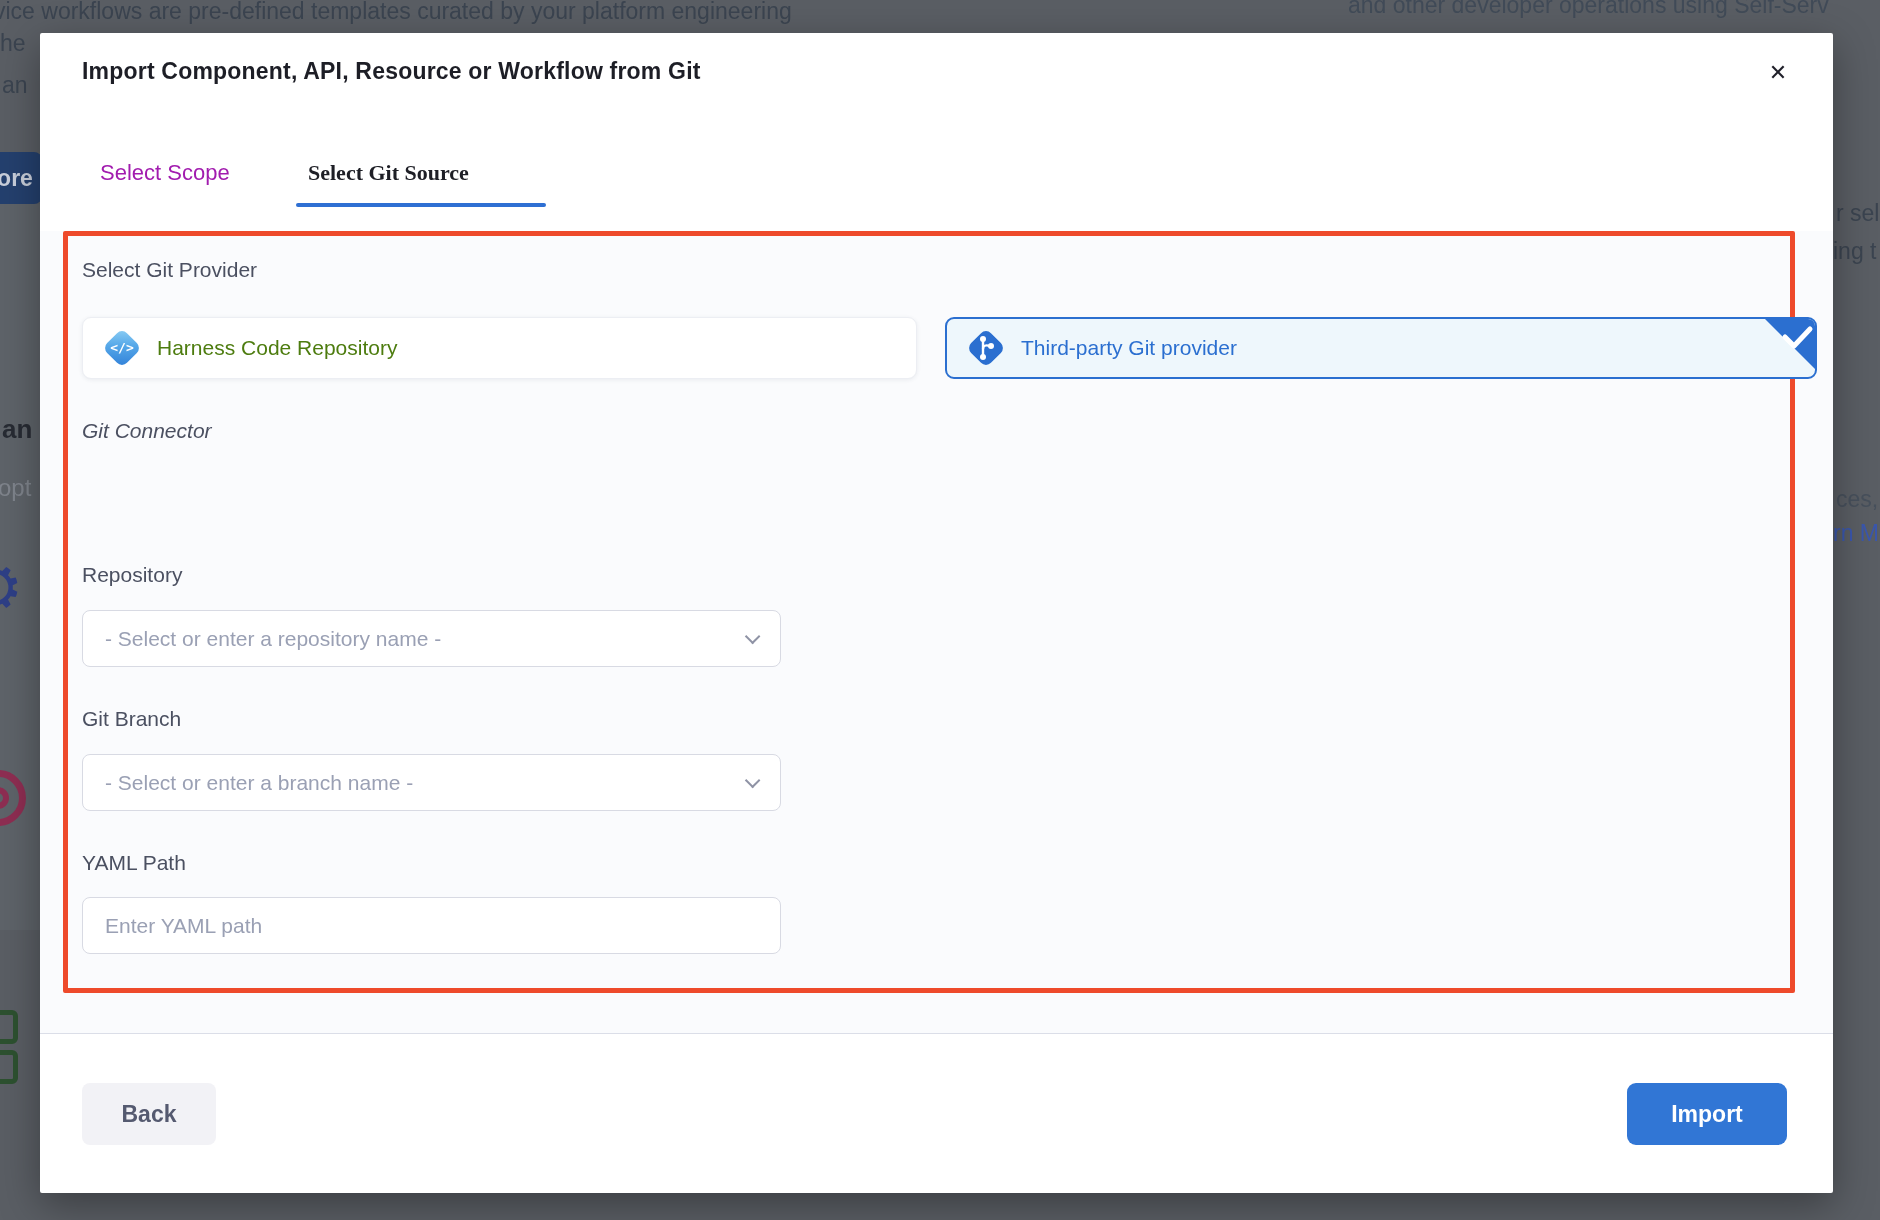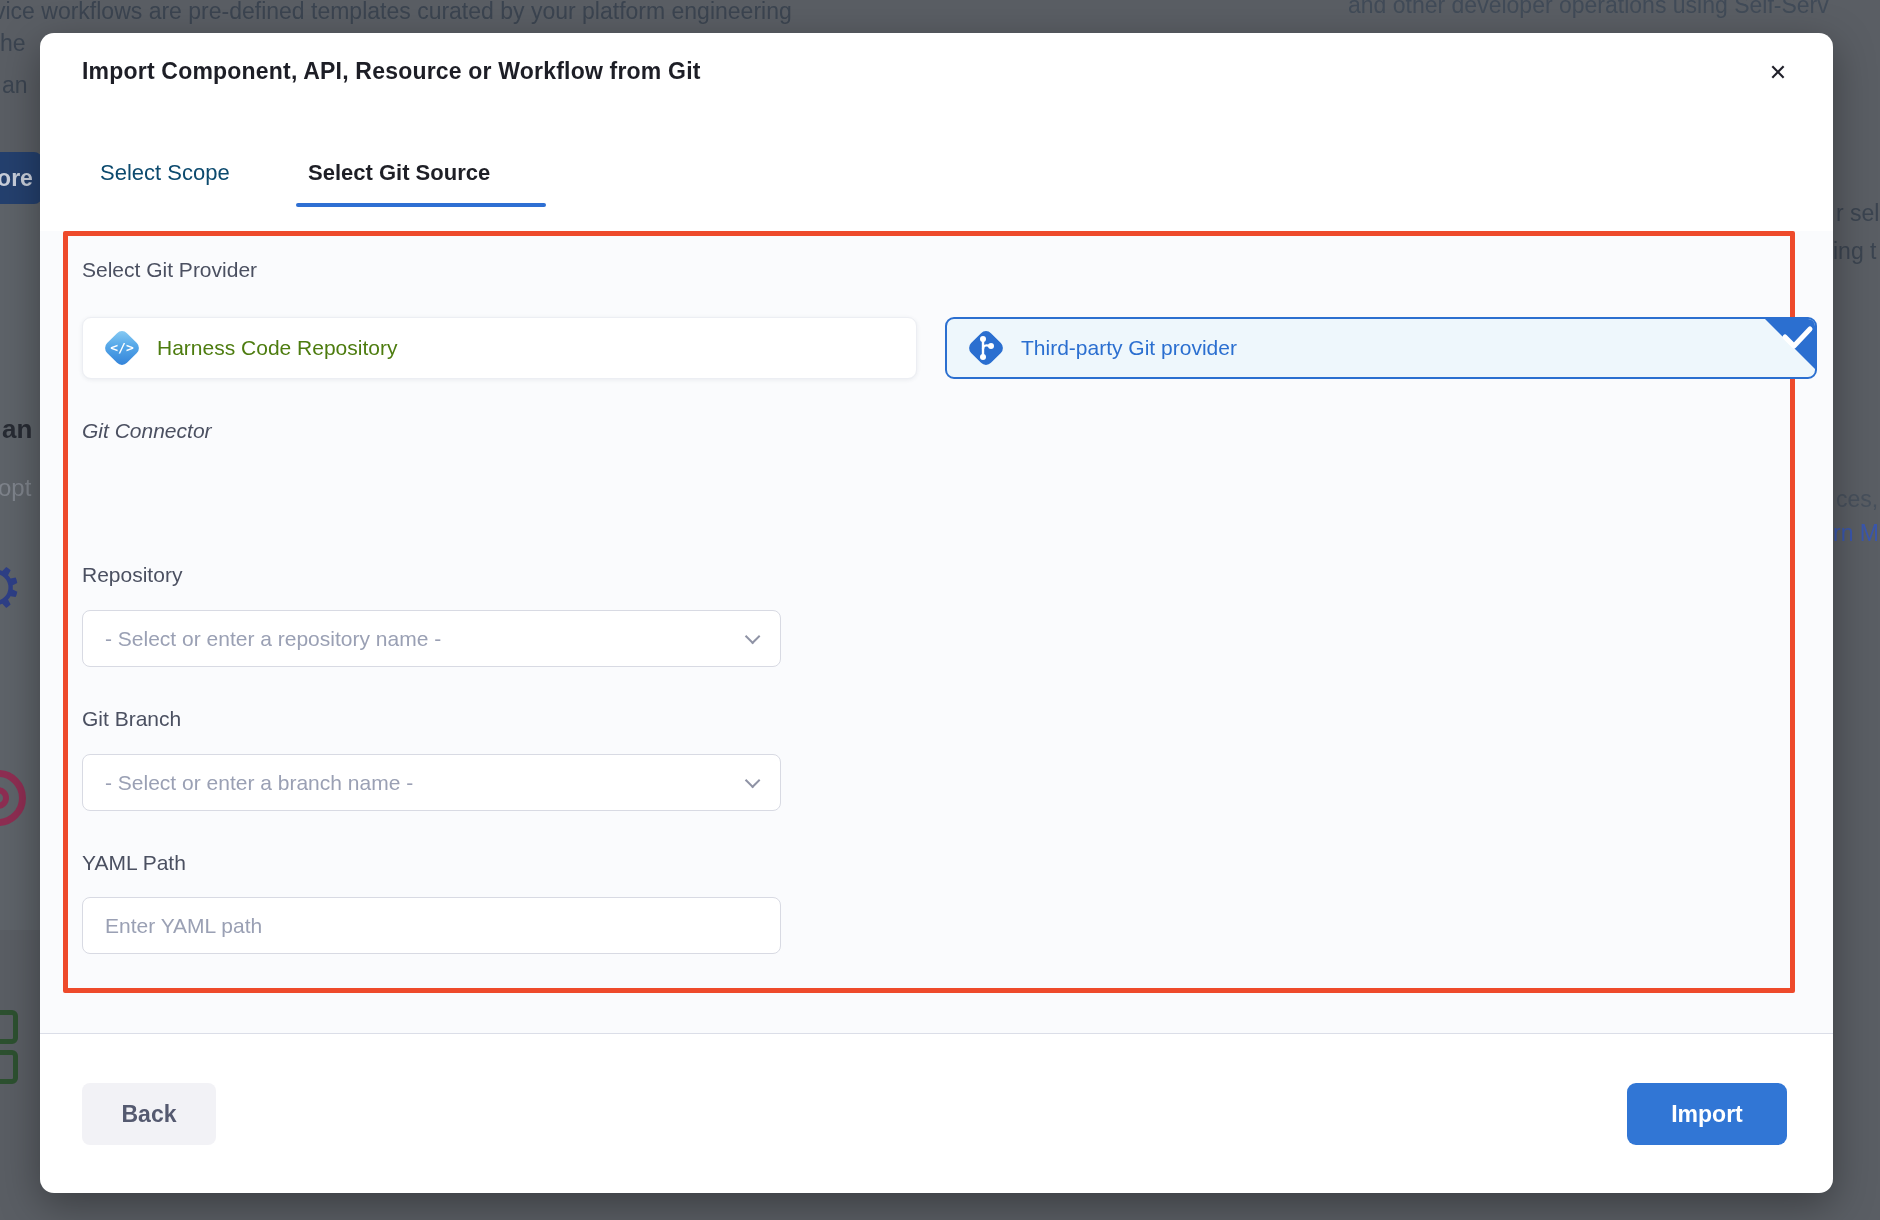--- a/index.html
+++ b/index.html
@@ -12,26 +12,26 @@
   .bg-left-col { position:absolute; left:0; top:204px; width:40px; height:726px; background:#63676d; opacity:.55; }
   .bg-btn-frag { position:absolute; left:-12px; top:152px; width:54px; height:52px; background:#24406e;
                  border-radius:8px; color:#c9cfdb; font-size:23px; font-weight:700; line-height:52px; text-align:center; }
   .gear-glyph { position:absolute; left:-34px; top:556px; font-family:"DejaVu Sans",sans-serif; font-size:64px; color:#2e3f86; line-height:1; }
   .bullseye-outer { position:absolute; left:-30px; top:770px; width:56px; height:56px; border:7px solid #8e2e52; border-radius:50%; }
   .bullseye-inner { position:absolute; left:-13px; top:787px; width:22px; height:22px; border:6px solid #8e2e52; border-radius:50%; }
   .green-sq { position:absolute; left:-18px; width:36px; height:34px; border:5px solid #2d5130; border-radius:6px; }
 
   
   .modal { position:absolute; left:40px; top:33px; width:1793px; height:1160px; background:#ffffff;
-           border-radius:14px; box-shadow:0 12px 40px rgba(0,0,0,.35); }
+           border-radius:2px; box-shadow:0 12px 40px rgba(0,0,0,.35); }
   .modal-title { position:absolute; left:42px; top:25px; font-size:23px; font-weight:600; color:#1d1e26; letter-spacing:.2px; }
   .close-btn { position:absolute; left:1716px; top:18px; width:44px; height:44px; text-align:center; line-height:44px;
                font-size:22px; color:#1e1e28; cursor:pointer; }
-  .tab { position:absolute; top:127px; font-size:22px; color:#0c4a6e; cursor:pointer; }
-  .tab.active { font-weight:700; color:#1e1f26; }
+  .tab { position:absolute; top:127px; font-size:22px; color:#a21caf; cursor:pointer; }
+  .tab.active { font-weight:700; color:#1e1f26;font-family:Liberation Serif, serif; }
   .tab-underline { position:absolute; left:256px; top:170px; width:250px; height:4px; background:#2e6fd3; border-radius:2px; }
 
   .body-tint { position:absolute; left:0; top:198px; width:1793px; height:802px; background:#fafbfd; }
   .red-box { position:absolute; left:23px; top:198px; width:1732px; height:762px; border:5px solid #ee4a2b; border-radius:2px; }
 
   .section-label { position:absolute; left:14px; font-size:21px; color:#4b5061; line-height:28px; }
 
   .card { position:absolute; top:81px; height:62px; border-radius:9px; display:flex; align-items:center;
           padding-left:18px; cursor:pointer; }
   .card-harness { left:14px; width:835px; background:#ffffff; border:1px solid #eceef3; box-shadow:0 1px 4px rgba(40,50,80,.08); }

